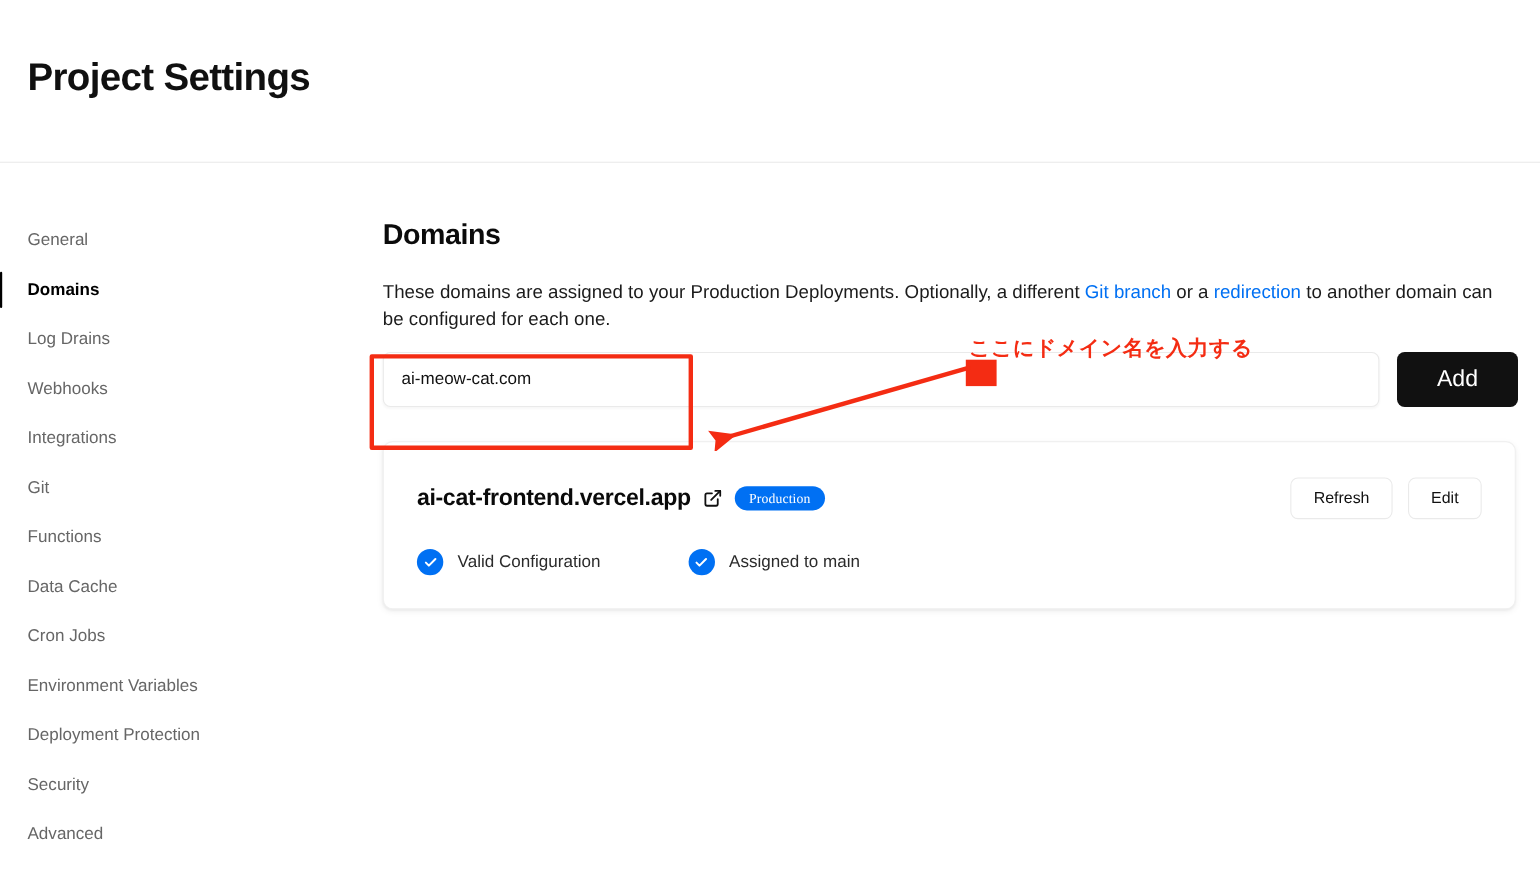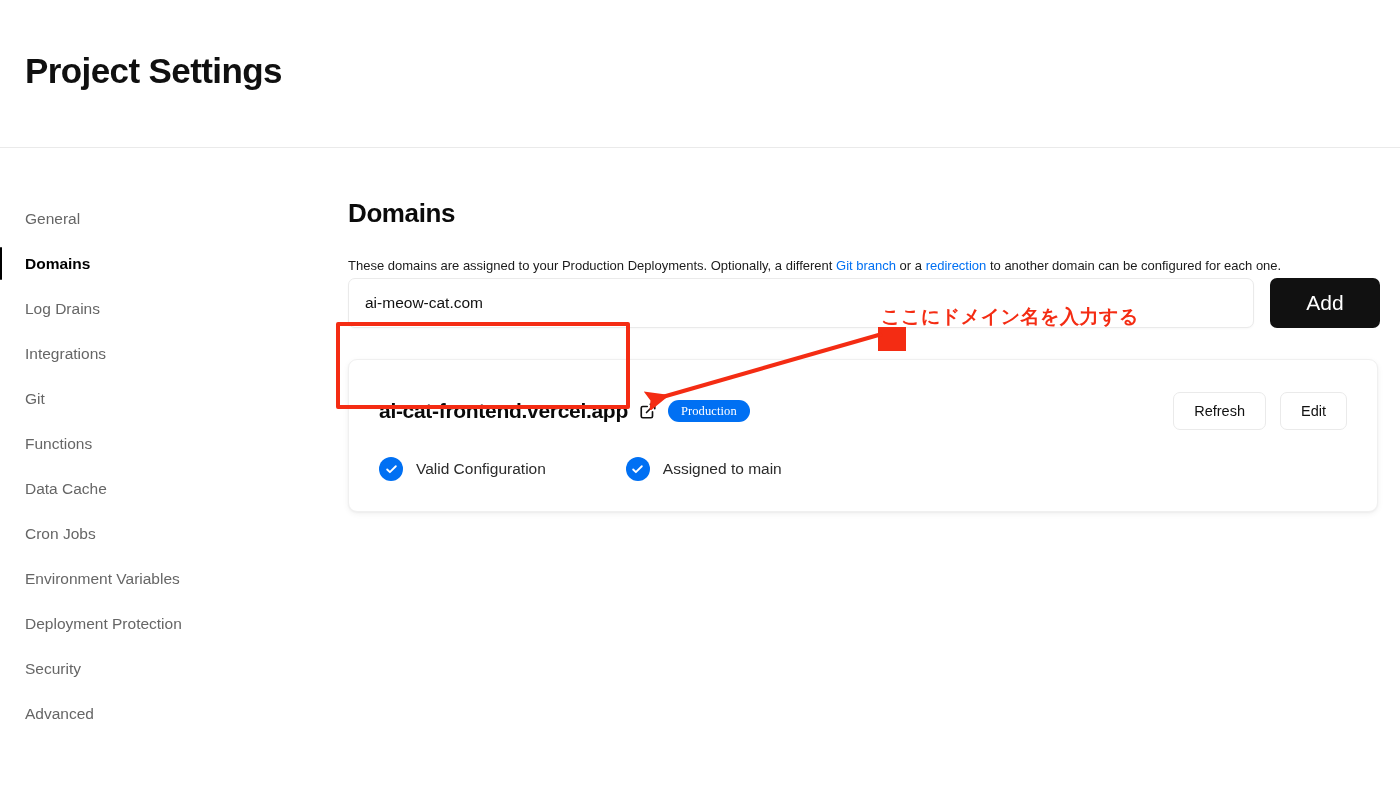--- a/index.html
+++ b/index.html
@@ -80,24 +80,25 @@
   }
   .section-title {
     font-size: 26px;
     font-weight: 700;
     letter-spacing: -0.4px;
     color: #0b0b0b;
     line-height: 34px;
     margin-bottom: 24px;
   }
   .section-desc {
-    font-size: 13px;
+    font-size: 17px;
     line-height: 24px;
     color: #1b1b1b;
     width: 1030px;
+    margin-bottom: 18px;
   }
   .section-desc a {
     color: #0070f3;
     text-decoration: none;
   }
 
   
   .add-row {
     position: relative;
     display: flex;
@@ -272,20 +273,24 @@
         <span class="nav-bar"></span>
         <span>General</span>
       </div>
       <div class="nav-item active">
         <span class="nav-bar"></span>
         <span>Domains</span>
       </div>
       <div class="nav-item">
         <span class="nav-bar"></span>
         <span>Log Drains</span>
+      </div>
+      <div class="nav-item">
+        <span class="nav-bar"></span>
+        <span>Webhooks</span>
       </div>
       <div class="nav-item">
         <span class="nav-bar"></span>
         <span>Integrations</span>
       </div>
       <div class="nav-item">
         <span class="nav-bar"></span>
         <span>Git</span>
       </div>
       <div class="nav-item">

